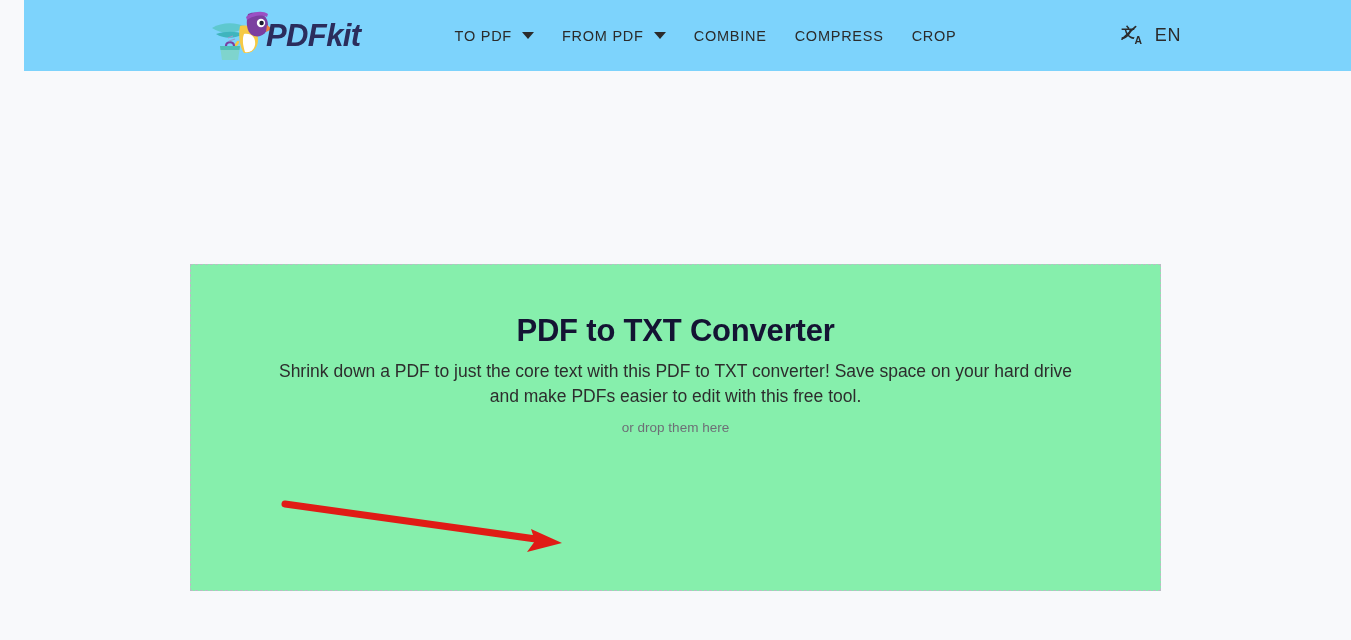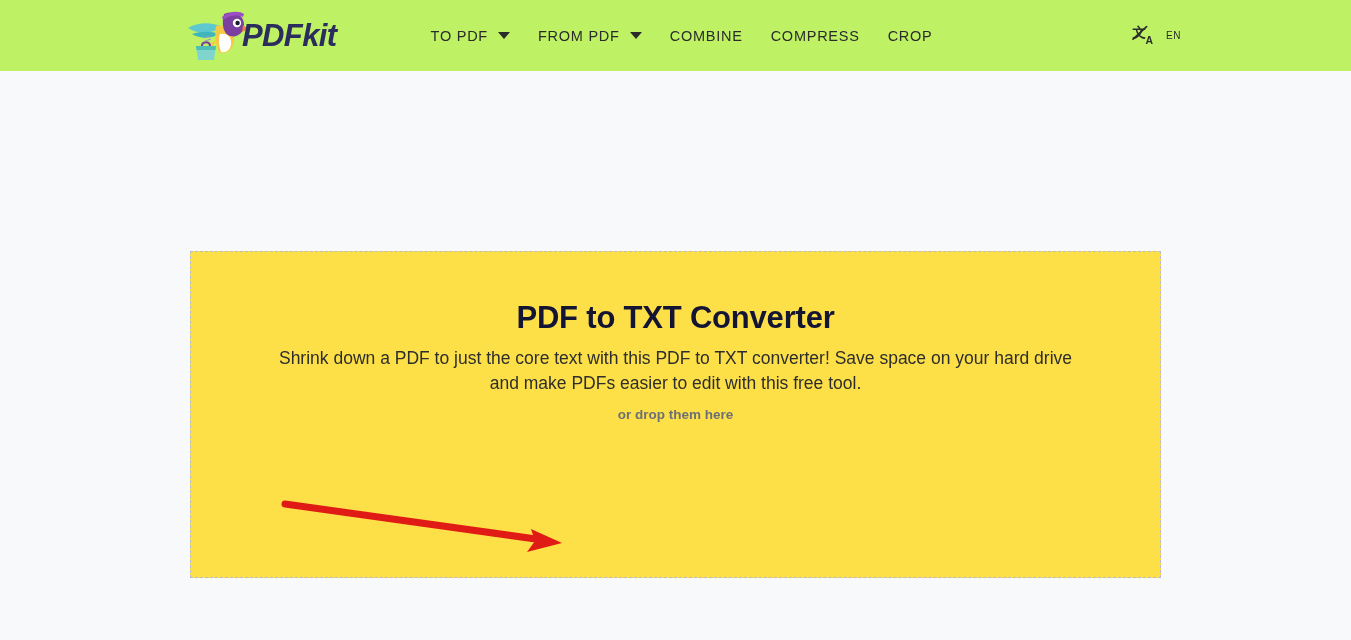--- a/index.html
+++ b/index.html
@@ -13,25 +13,26 @@
   body {
     font-family: "Liberation Sans", sans-serif;
     background: #f8f9fb;
     color: #2b2b2b;
     position: relative;
   }
 
   
   .header {
     height: 71px;
-    background: #bef264;
+    background: #7dd3fc;
     display: flex;
     align-items: center;
     position: relative;
     z-index: 5;
+    margin-left: 24px;
   }
 
   .logo {
     display: flex;
     align-items: center;
     margin-left: 186px;
     height: 60px;
     cursor: pointer;
   }
   .logo-mark { width: 62px; height: 56px; display: block; flex: 0 0 auto; }
@@ -78,40 +79,40 @@
   .lang {
     margin-left: auto;
     margin-right: 170px;
     display: flex;
     align-items: center;
     cursor: pointer;
     gap: 9px;
   }
   .lang-icon { display: block; }
   .lang-label {
-    font-size: 10px;
+    font-size: 18px;
     font-weight: 500;
     letter-spacing: 0.6px;
     color: #2b2b2b;
   }
 
   
   .main {
     position: relative;
     height: 569px;
     background: #f8f9fb;
   }
 
   .dropzone {
     position: absolute;
     left: 190px;
-    top: 180px;
+    top: 193px;
     width: 971px;
     height: 327px;
-    background: #fde047;
+    background: #86efac;
     border: 1px dashed #b9bcc4;
     display: flex;
     flex-direction: column;
     align-items: center;
   }
 
   .title {
     margin-top: 48px;
     font-size: 31px;
     font-weight: bold;
@@ -150,21 +151,21 @@
     letter-spacing: 0.6px;
     text-transform: uppercase;
     white-space: nowrap;
   }
   .upload-icon { display: block; flex: 0 0 auto; }
 
   .drop-hint {
     margin-top: 11px;
     font-size: 13.5px;
     color: #6d6f76;
-    font-weight: 700;
+    font-weight: 400;
   }
 
   
   .annotation {
     position: absolute;
     left: 0; top: 0;
     width: 1351px;
     height: 569px;
     pointer-events: none;
     z-index: 20;

